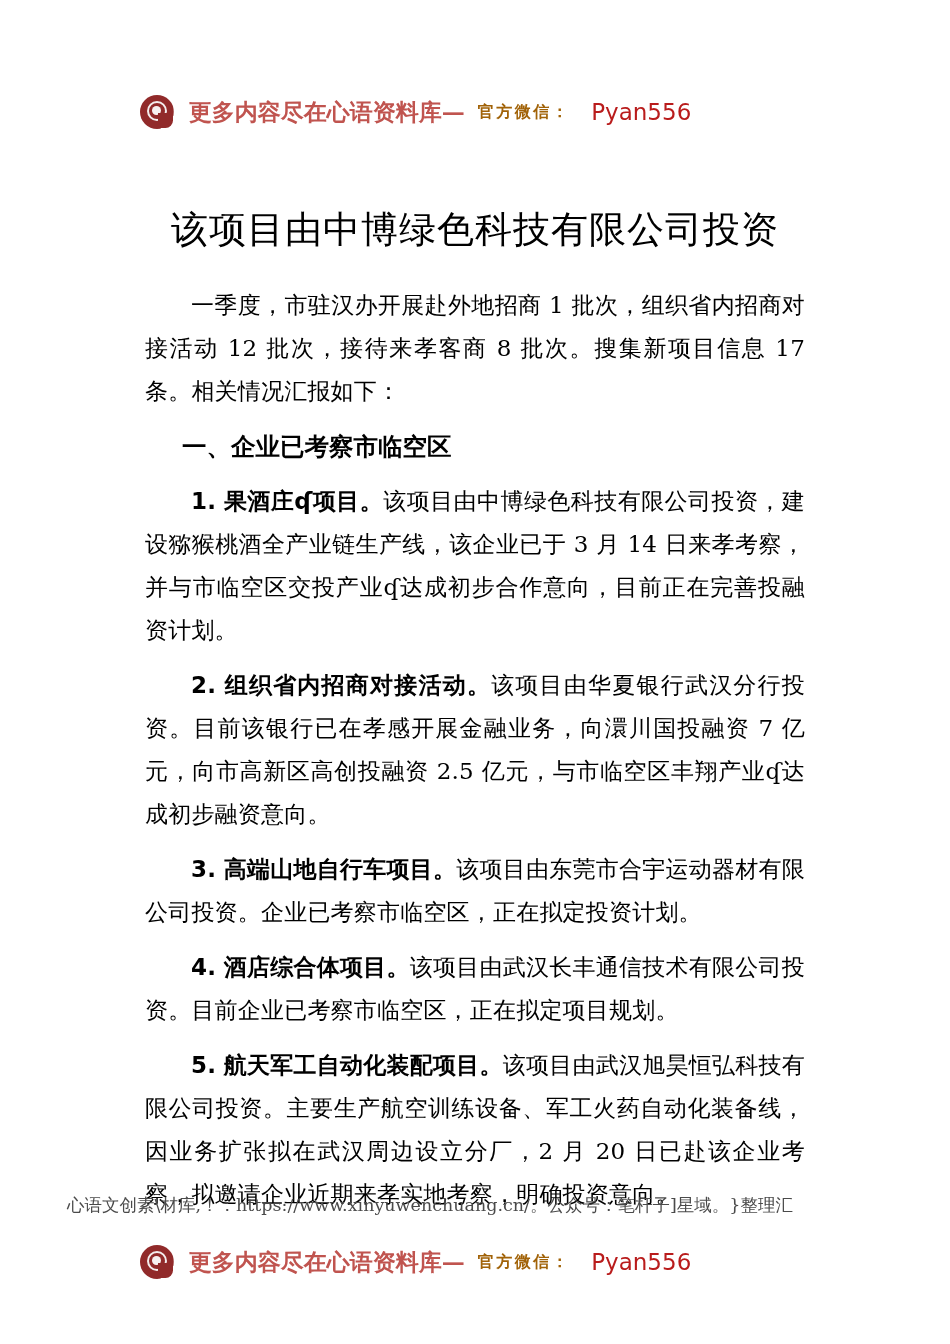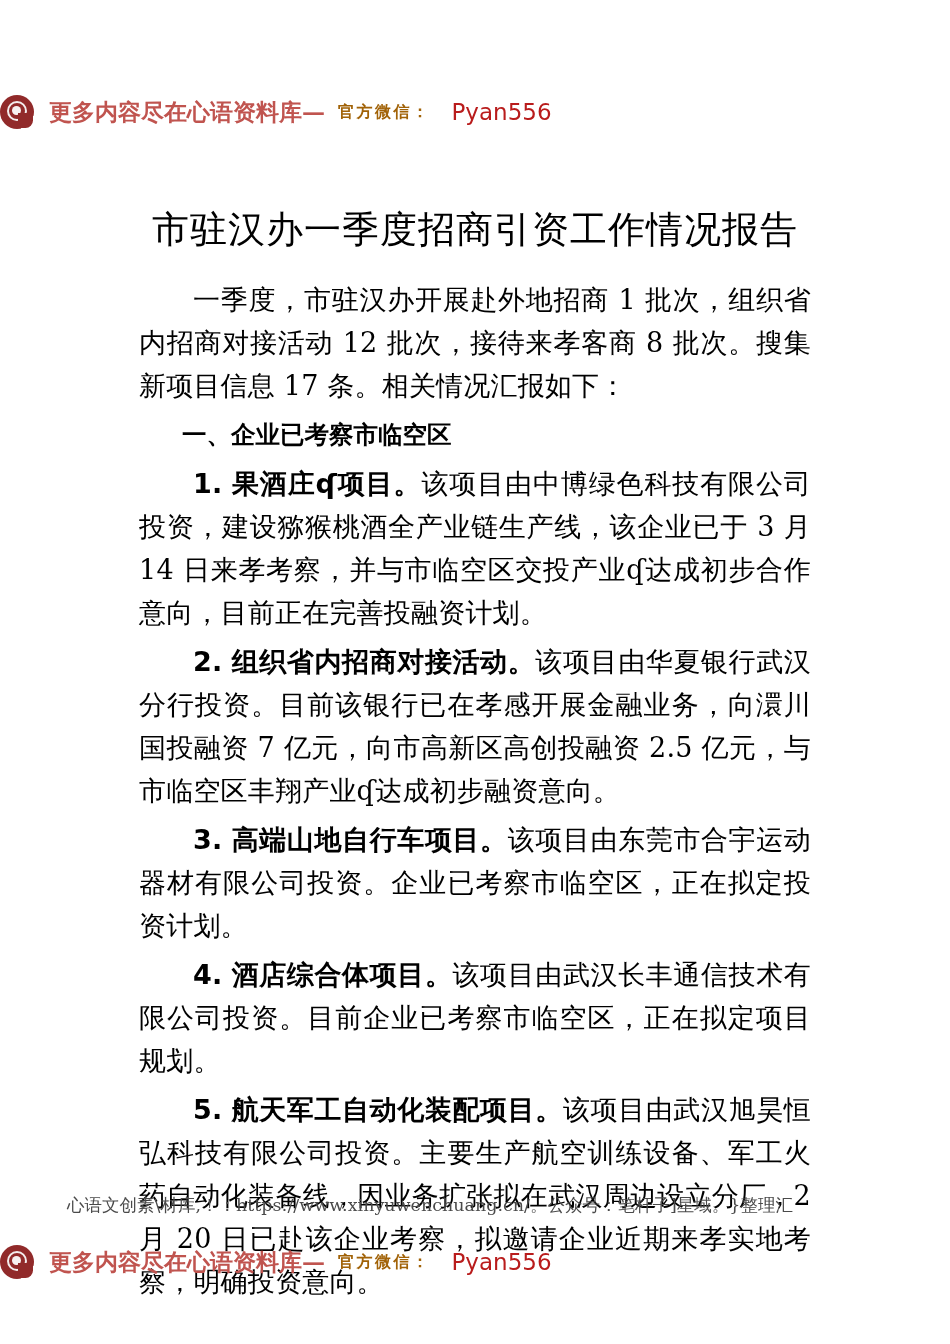--- a/index.html
+++ b/index.html
@@ -24,20 +24,21 @@
     background: #ffffff;
   }
 
   
   .watermark {
     position: absolute;
     left: 0;
     width: 831px;
     display: flex;
     align-items: center;
+    justify-content: center;
     gap: 15px;
     white-space: nowrap;
   }
   .watermark-top { top: 95px; }
   .watermark-bottom { top: 1245px; }
 
   .wm-logo {
     width: 34px;
     height: 34px;
     flex: 0 0 34px;
@@ -112,22 +113,22 @@
   }
 
   
   .body-block {
     position: absolute;
     left: 133px;
     top: 272px;
     width: 684px;
   }
   p.para {
-    margin: 6px;
-    font-size: 27px;
+    margin: 12px;
+    font-size: 23px;
     line-height: 43px;
     text-align: justify;
     text-justify: inter-ideograph;
     text-indent: 2em;
     letter-spacing: 0.2px;
     font-family: "DejaVu Serif", "Liberation Serif", serif;
   }
   p.heading {
     margin: 0;
     font-size: 24.5px;
@@ -193,21 +194,21 @@
       <span class="ring"></span>
       <span class="inner"></span>
       <span class="dot"></span>
       <span class="tail"></span>
     </span>
     <span class="wm-text-main">更多内容尽在心语资料库—</span>
     <span class="wm-text-sub">官方微信：</span>
     <span class="wm-text-id">Pyan556</span>
   </div>
 
-  <h1 class="doc-title">市驻汉办一季度招商引资工作情况报告</h1>
+  <h1 class="doc-title">该项目由中博绿色科技有限公司投资</h1>
 
   <div class="body-block">
 
     <p class="para">一季度，市驻汉办开展赴外地招商 1 批次，组织省内招商对接活动 12 批次，接待来孝客商 8 批次。搜集新项目信息 17 条。相关情况汇报如下：</p>
 
     <p class="heading">一、企业已考察市临空区</p>
 
     <p class="para"><span class="num">1.</span> <span class="lead">果酒庄ʠ项目。</span><span>该项目由中博绿色科技有限公司投资，建设猕猴桃酒全产业链生产线，该企业已于 3 月 14 日来孝考察，并与市临空区交投产业ʠ达成初步合作意向，目前正在完善投融资计划。</span></p>
 
     <p class="para"><span class="num">2.</span> <span class="lead">组织省内招商对接活动。</span><span>该项目由华夏银行武汉分行投资。目前该银行已在孝感开展金融业务，向澴川国投融资 7 亿元，向市高新区高创投融资 2.5 亿元，与市临空区丰翔产业ʠ达成初步融资意向。</span></p>

